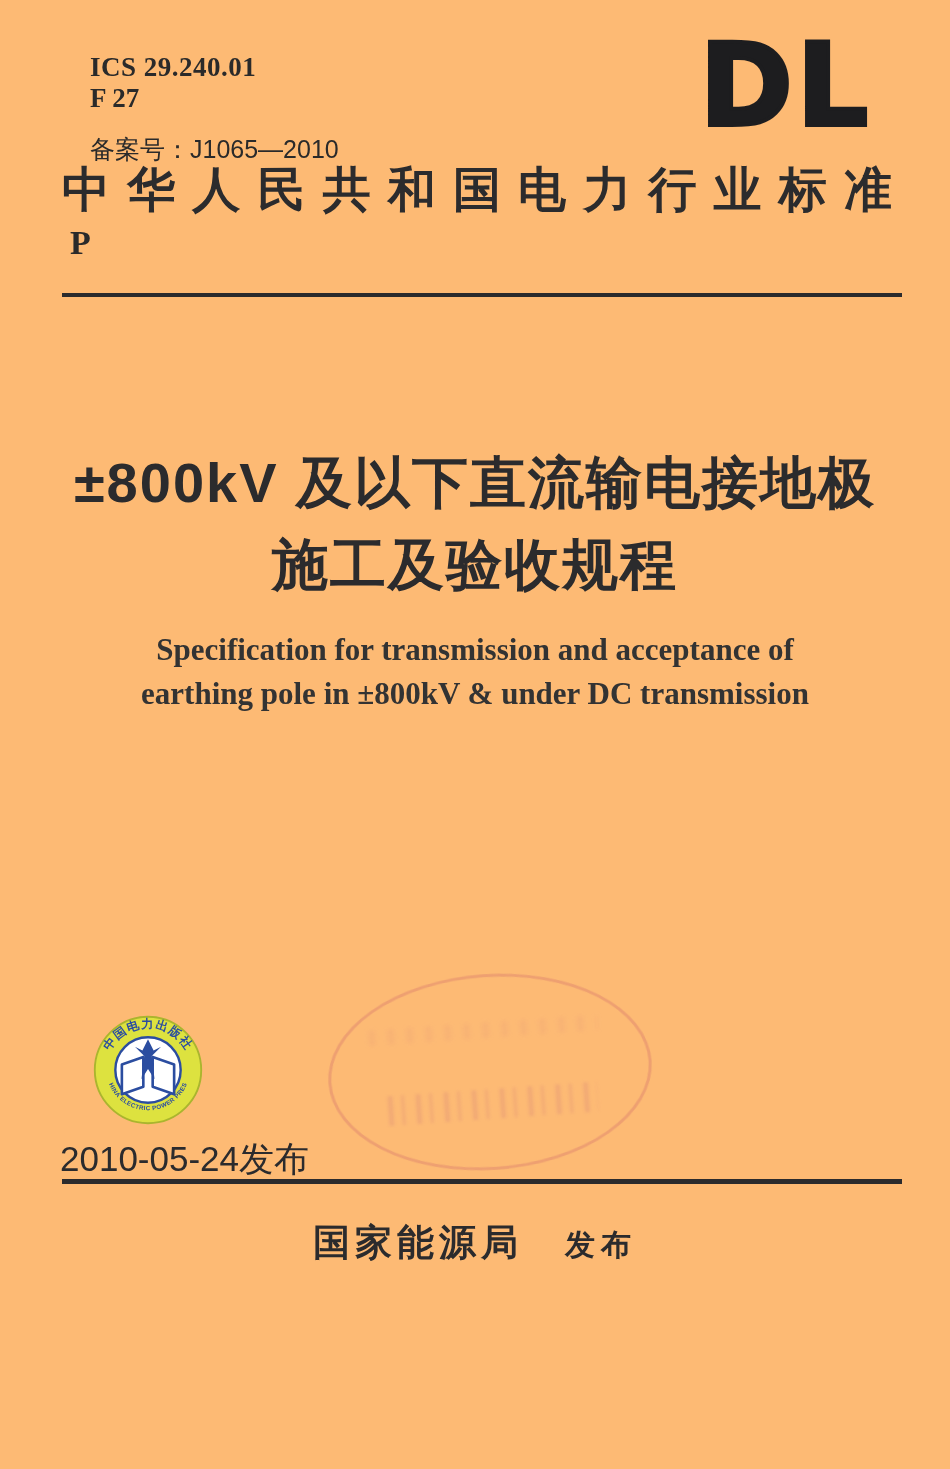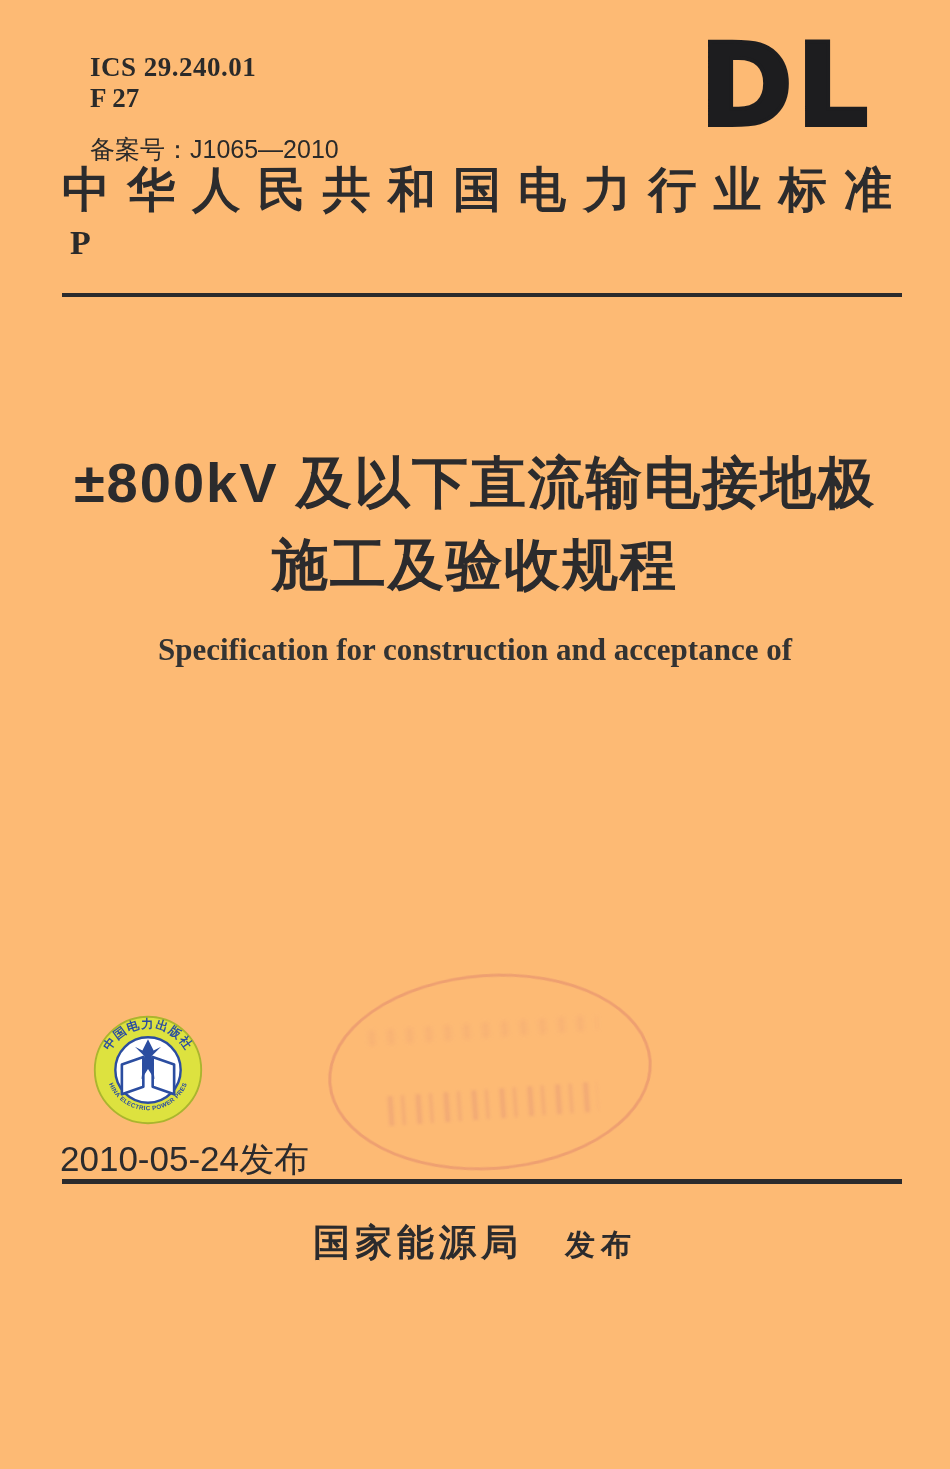--- a/index.html
+++ b/index.html
@@ -202,21 +202,22 @@
     </div>
 
   <div class="code-row">
     <span class="p-mark">P</span>
   </div>
 
   <div class="rule-top"></div>
 
   <div class="title-cn l1">±800kV 及以下直流输电接地极</div>
   <div class="title-cn l2">施工及验收规程</div>
-  <div class="title-en l1">Specification for construction and acceptance of</div>
+  <div class="title-en l1">Specification for transmission and acceptance of</div>
+  <div class="title-en l2">earthing pole in ±800kV &amp; under DC transmission</div>
 
   <div class="stamp">
     <div class="stamp-smudge"></div>
     <div class="stamp-smudge2"></div>
   </div>
 
   <div class="pub-logo">
     <svg width="112" height="112" viewBox="0 0 120 120">
       <circle cx="60" cy="60" r="57" fill="#dde23f" stroke="#aab52e" stroke-width="2"></circle>
       <circle cx="60" cy="60" r="35" fill="#ffffff" stroke="#2b4da0" stroke-width="2.6"></circle>

